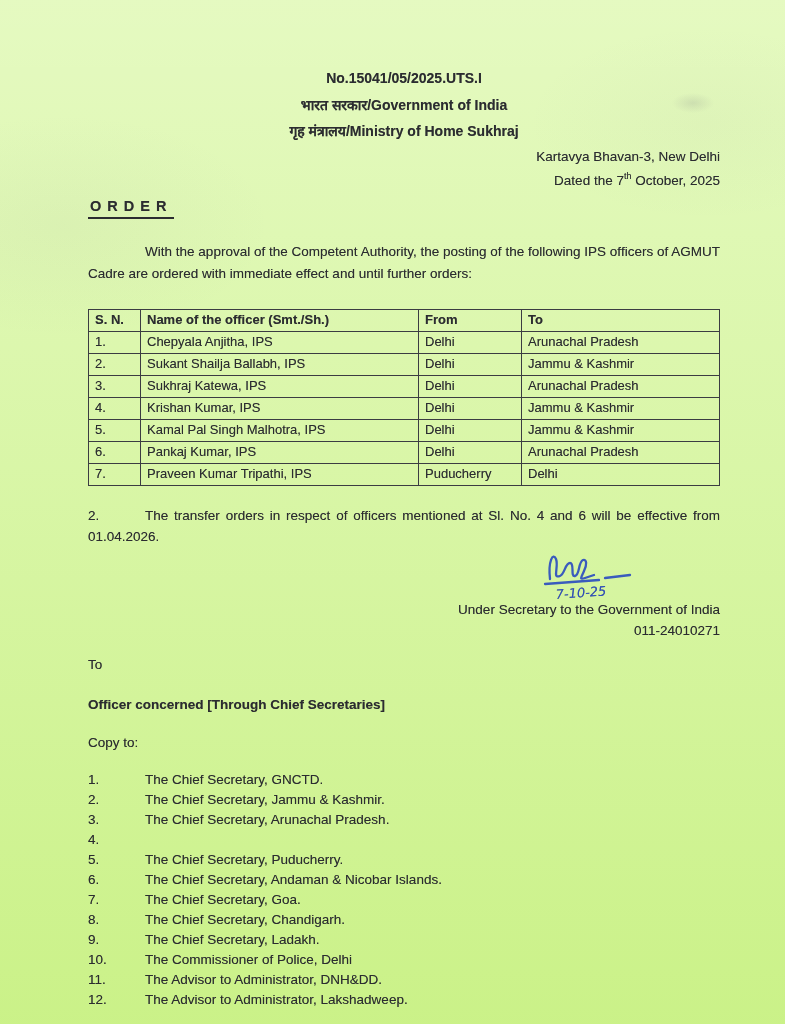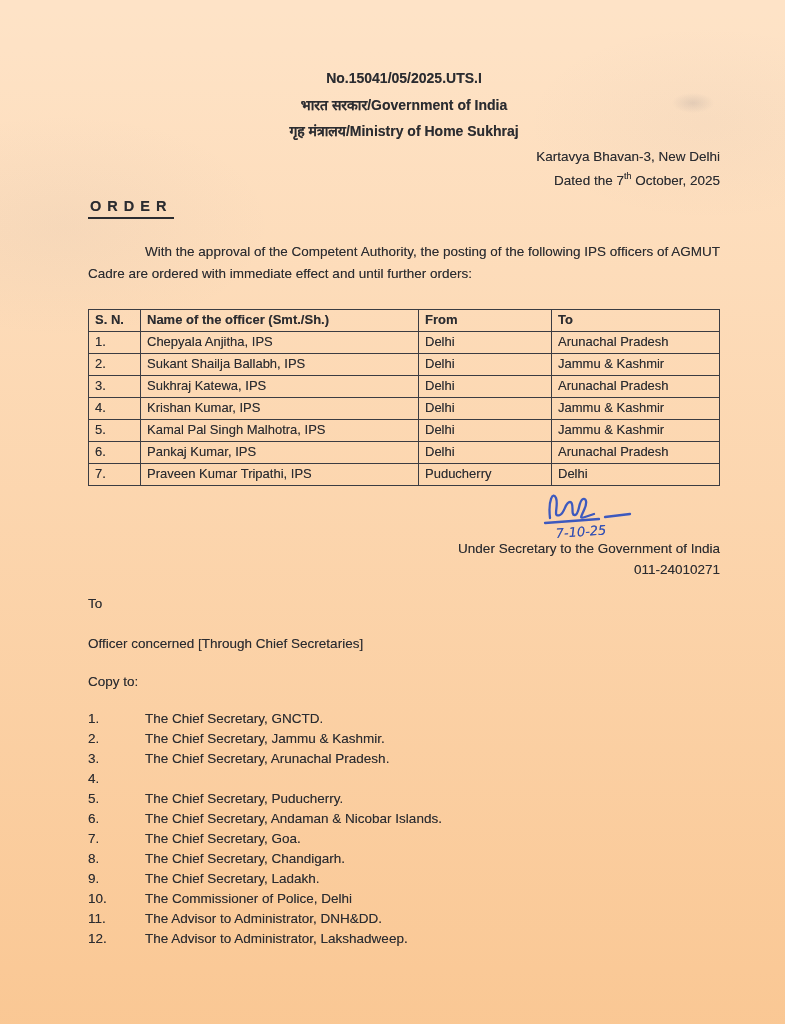--- a/index.html
+++ b/index.html
@@ -1,21 +1,21 @@
 <!DOCTYPE html>
 <html><head>
 <meta charset="utf-8">
 <style>
   * { margin:0; padding:0; box-sizing:border-box; }
   html,body { background:#e9e9ea; }
   .page {
     position:relative;
     width:785px; height:1024px;
     margin:0 auto;
-    background:#fdba74;
+    background:#bef264;
     font-family:"Liberation Sans","DejaVu Sans",sans-serif;
     color:#2b2c30;
     overflow:hidden;
   }
   .page::before{
     content:"";
     position:absolute; inset:0;
     background:
       radial-gradient(ellipse 300px 160px at 8% 22%, rgba(120,120,140,0.05), transparent 70%),
       radial-gradient(ellipse 260px 140px at 90% 12%, rgba(120,120,140,0.04), transparent 70%),
@@ -68,21 +68,21 @@
     border:1.6px solid #3b3c42;
     padding:0px 6px 1px 6px;
     height:18px;
     text-align:left;
     vertical-align:middle;
     font-weight:normal;
   }
   table.transfer th{ font-weight:bold; }
   table.transfer .c-sn  { width:52px; }
   table.transfer .c-name{ width:278px; }
-  table.transfer .c-from{ width:133px; }
+  table.transfer .c-from{ width:103px; }
 
   .numbered-para{
     margin-top:19px;
     text-align:justify;
     line-height:21px;
   }
   .numbered-para .pnum{
     display:inline-block; width:57px;
   }
 
@@ -93,21 +93,21 @@
   }
   .scribble{
     display:block;
     margin:0 78px -6px auto;
   }
   .sign-name { font-size:14px; font-weight:bold; }
   .sign-desg { font-size:13.5px; margin-top:1px; }
   .sign-phone{ font-size:13.5px; margin-top:1px; }
 
   .to-label   { margin-top:14px; }
-  .addressee  { margin-top:20px; font-weight:normal; }
+  .addressee  { margin-top:20px; font-weight:bold; }
   .copyto     { margin-top:18px; }
 
   .copy-list{ margin-top:17px; }
   .copy-row{ display:flex; line-height:20px; }
   .copy-row .cnum{ width:57px; flex:0 0 57px; }
 </style>
 </head>
 <body>
 
 <div class="page">
@@ -185,20 +185,21 @@
 
           <tr>
             <td>7.</td>
             <td>Praveen Kumar Tripathi, IPS</td>
             <td>Puducherry</td>
             <td>Delhi</td>
           </tr>
         </tbody>
     </table>
 
+    <div class="numbered-para"><span class="pnum">2.</span><span>The transfer orders in respect of officers mentioned at Sl. No. 4 and 6 will be effective from 01.04.2026.</span></div>
 
     <div class="sign-block">
       <svg class="scribble" width="138" height="56" viewBox="0 0 138 56">
         <g stroke="#2d4fc0" stroke-width="2.3" fill="none" stroke-linecap="round" stroke-linejoin="round" opacity="0.92">
           <path d="M46 30 C44 12, 49 3, 52 10 C55 18, 48 30, 56 27 C61 25, 61 14, 66 14 C71 14, 66 28, 71 27 C76 26, 74 13, 79 11 C83 10, 83 16, 80 22 C77 29, 75 31, 81 29 L90 26"></path>
           <path d="M41 35 L95 31"></path>
           <path d="M101 29 L126 26"></path>
         </g>
         <text x="52" y="50" fill="#2d4fc0" font-size="13" font-family="'DejaVu Sans', sans-serif" font-style="italic" transform="rotate(-4 52 50)">7-10-25</text>
       </svg>

